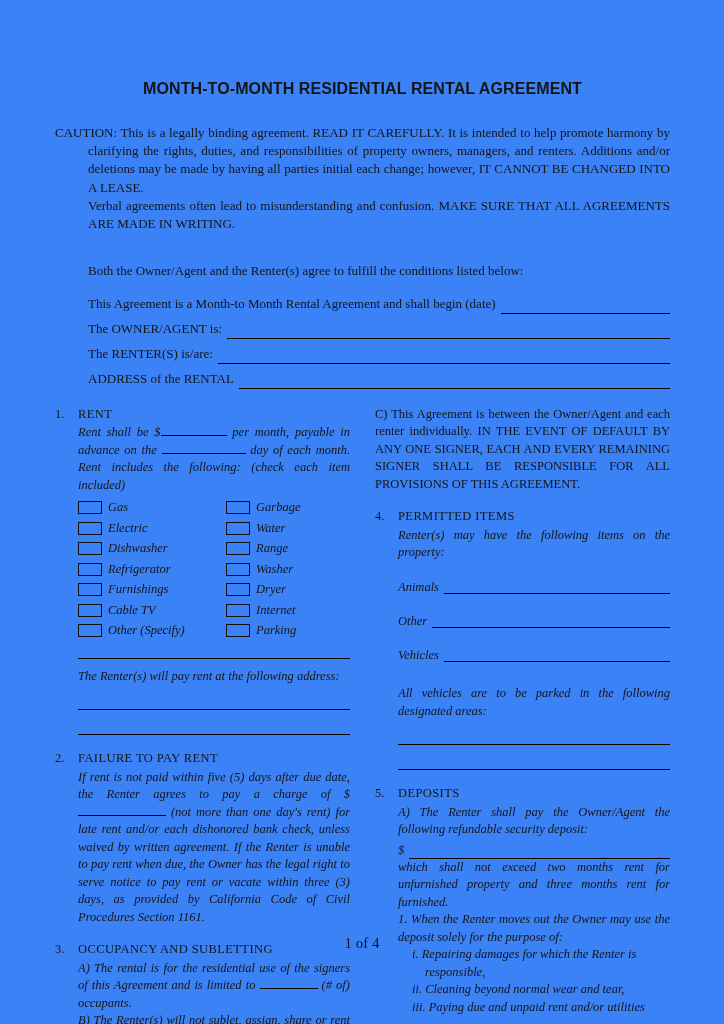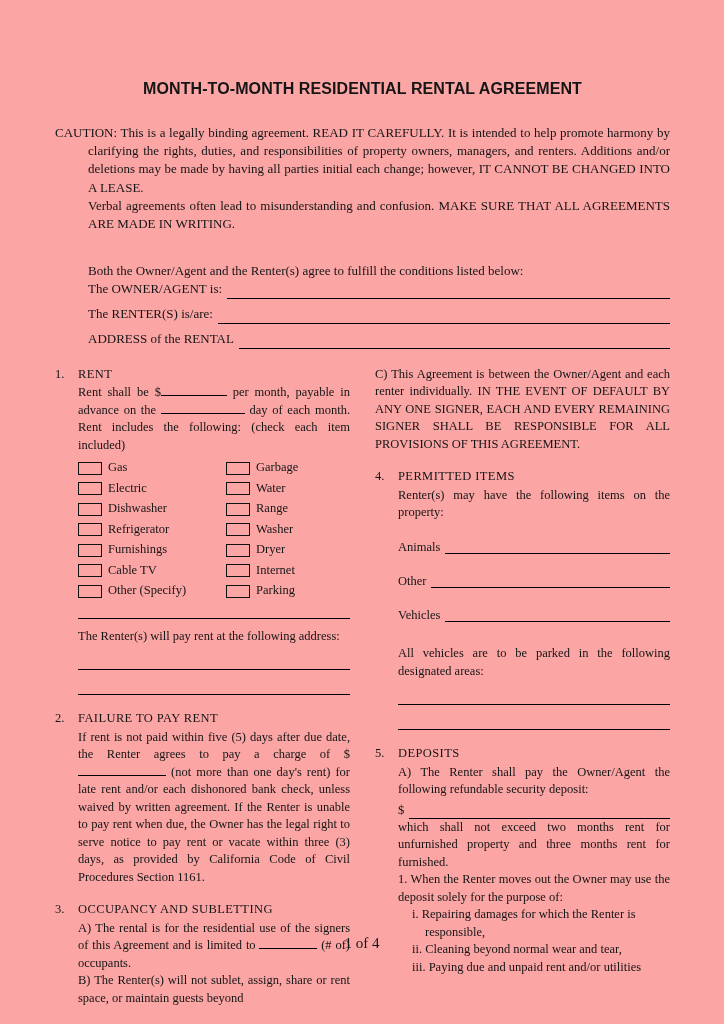--- a/index.html
+++ b/index.html
@@ -1,16 +1,16 @@
 <!DOCTYPE html>
 <html><head>
 <meta charset="utf-8">
 <style>
   html,body{margin:0;padding:0;background:#ffffff;}
-  .page{width:724px;height:1024px;box-sizing:border-box;position:relative;background:#fca5a5;
+  .page{width:724px;height:1024px;box-sizing:border-box;position:relative;background:#3b82f6;
         padding:80px 54px 0 55px;color:#151515;
         font-family:"Liberation Serif","DejaVu Serif",serif;font-size:13px;}
   .title{font-family:"Liberation Sans","DejaVu Sans",sans-serif;font-size:16px;font-weight:bold;
          text-align:center;margin:0 0 26px 0;letter-spacing:0.1px;}
   p{margin:0;}
   .b{font-weight:normal;}
   .hang{padding-left:33px;text-indent:-33px;text-align:justify;line-height:1.4;}
   .cont{padding-left:33px;text-align:justify;line-height:1.4;}
   .agree{margin:29px 0 0 33px;line-height:1.4;}
   .fill-row{display:flex;align-items:flex-end;margin:0 0 6px 33px;line-height:1.45;}
@@ -18,21 +18,21 @@
   .first-fill{margin-top:15px;}
   .addr-row{margin-top:5px;}
   .blank-flex{flex:1 1 auto;border-bottom:1.2px solid #000;height:15px;margin-left:5px;}
   .blank{display:inline-block;border-bottom:1px solid #000;height:10px;}
   .w66{width:66px;}.w84{width:84px;}.w88{width:88px;}.w58{width:58px;}
   .columns{display:flex;gap:25px;margin-top:17px;font-size:12.5px;line-height:1.4;}
   .col{width:295px;flex:0 0 295px;}
   .sec-row{display:flex;margin-bottom:1px;}
   .sec-num{flex:0 0 23px;}
   .sec-title{letter-spacing:0.4px;}
-  .sec-body{margin-left:23px;}
+  .sec-body{margin-left:23px;font-style:italic;}
   .just{text-align:justify;}
   .mt{margin-top:15px;}
   .cb-grid{display:grid;grid-template-columns:148px auto;row-gap:3px;margin:5px 0 8px;}
   .cb-item{display:flex;align-items:center;text-align:center;}
   .cb-box{width:24px;height:13px;border:1.5px solid #111;box-sizing:border-box;flex:0 0 auto;margin-right:6px;}
   .line-blank{border-bottom:1.2px solid #000;}
   .lb-sm{height:10px;}
   .lb{height:24px;}
   .pay-intro{margin-top:9px;}
   .label-row{display:flex;margin-top:16px;line-height:1.45;}
@@ -49,20 +49,24 @@
   <h1 class="title">MONTH-TO-MONTH RESIDENTIAL RENTAL AGREEMENT</h1>
 
   <p class="hang">
     <span class="b">CAUTION:</span>
     <span>This is a legally binding agreement. READ IT CAREFULLY. It is intended to help promote harmony by clarifying the rights, duties, and responsibilities of property owners, managers, and renters. Additions and/or deletions may be made by having all parties initial each change; however, </span><span class="b">IT CANNOT BE CHANGED INTO A LEASE.</span>
   </p>
   <p class="cont">Verbal agreements often lead to misunderstanding and confusion. MAKE SURE THAT ALL AGREEMENTS ARE MADE IN WRITING.</p>
 
   <p class="agree">Both the Owner/Agent and the Renter(s) agree to fulfill the conditions listed below:</p>
 
+  <div class="fill-row first-fill">
+    <span class="lbl">This Agreement is a Month-to Month Rental Agreement and shall begin (date)</span>
+    <span class="blank-flex"></span>
+  </div>
   <div class="fill-row">
     <span class="lbl">The OWNER/AGENT is:</span>
     <span class="blank-flex"></span>
   </div>
   <div class="fill-row">
     <span class="lbl">The RENTER(S) is/are:</span>
     <span class="blank-flex"></span>
   </div>
   <div class="fill-row addr-row">
     <span class="lbl">ADDRESS of the RENTAL</span>

